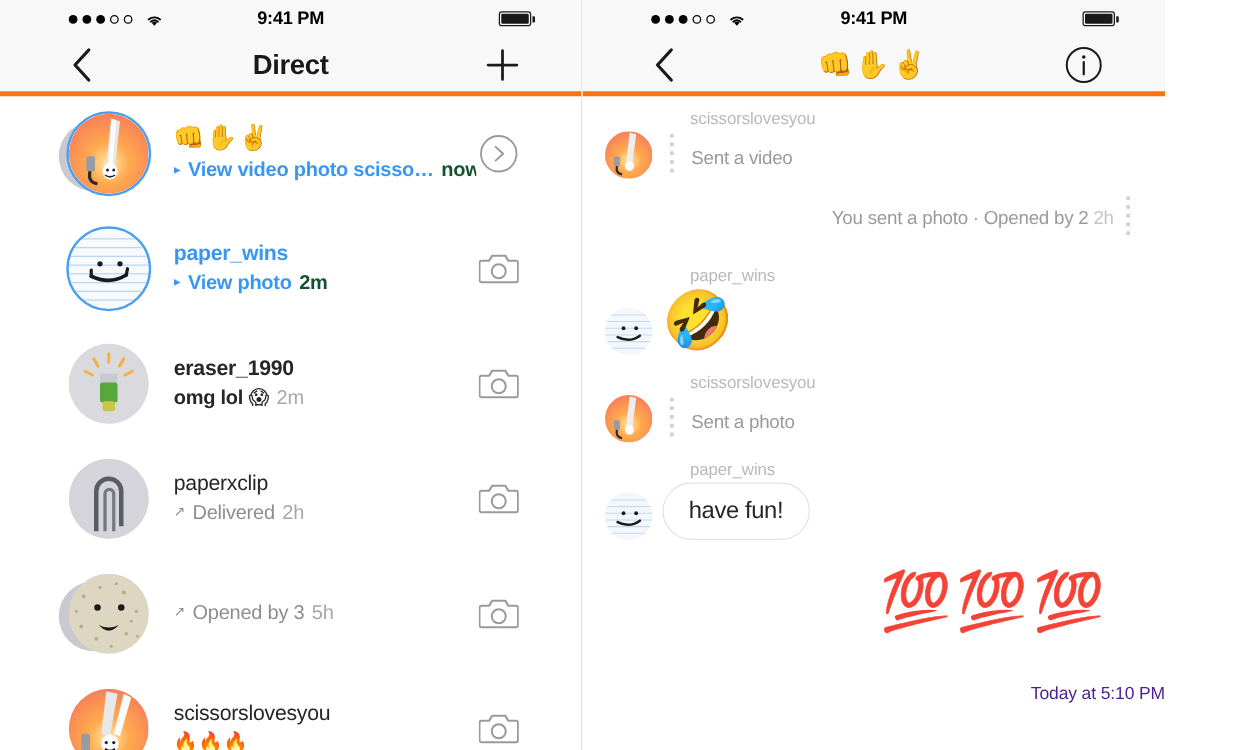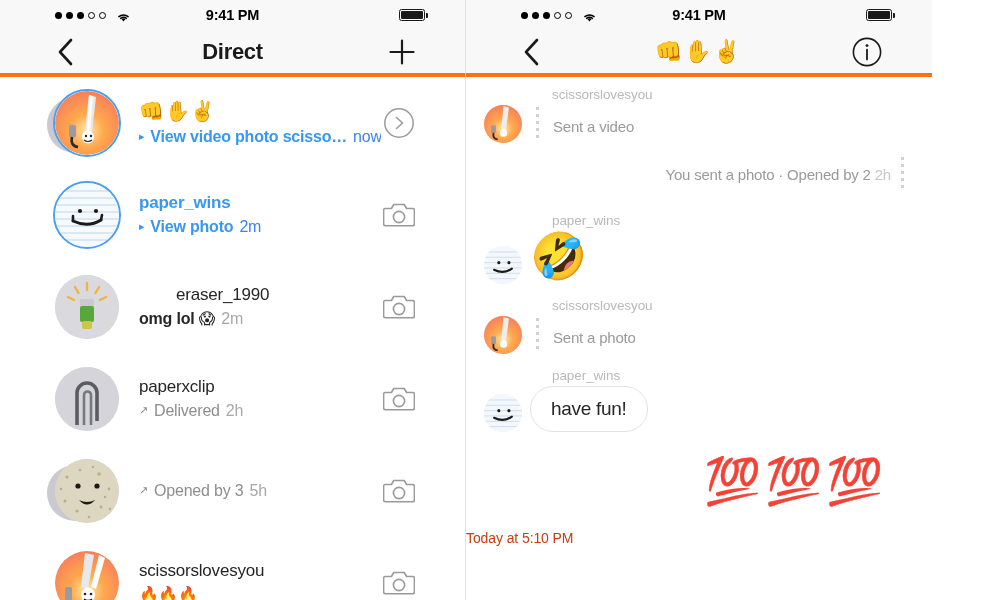--- a/index.html
+++ b/index.html
@@ -71,31 +71,31 @@
   .avatar-back {
     position: absolute; width: 56px; height: 56px; border-radius: 50%;
     background: #c9c9cf; left: -8px; top: 6px;
   }
   .avatar-inner { position: absolute; inset: 0; border-radius: 50%; overflow: hidden; }
   .conv-text { flex: 1; min-width: 0; padding-left: 20px; }
   .conv-title {
     font-size: 17px; color: #262626; letter-spacing: -0.2px;
     white-space: nowrap; overflow: hidden; line-height: 1.35;
   }
-  .conv-title.unread { font-weight: 400; margin-left: 37px; }
+  .conv-title.unread { font-weight: 700; }
   .conv-title.blue { color: #3897f0; font-weight: 700; }
   .conv-title.emoji-title { font-size: 20px; letter-spacing: 1px; }
   .conv-sub {
     font-size: 16px; color: #8e8e8e; letter-spacing: -0.2px; line-height: 1.45;
     white-space: nowrap; overflow: hidden; display: flex; align-items: center; gap: 6px;
   }
   .conv-sub.blue { color: #3897f0; font-weight: 700; }
   .conv-sub.dark { color: #262626; font-weight: 700; }
   .sub-time { color: #a8a8a8; font-weight: 400; }
-  .conv-sub.blue .sub-time { color: #3b82f6; font-weight: 400; }
+  .conv-sub.blue .sub-time { color: #14532d; font-weight: 700; }
   .tri { font-size: 11px; }
   .conv-action { flex: 0 0 34px; display: flex; justify-content: flex-end; cursor: pointer; }
 
   
   .thread { position: absolute; top: 77px; left: 0; right: 0; bottom: 0; padding: 10px 0 0 0; }
   .msg-group { padding: 0 18px 0 18px; }
   .msg-name {
     font-size: 13.5px; color: #b9b9b9; letter-spacing: -0.1px;
     margin-left: 68px; margin-bottom: 3px;
   }
@@ -117,21 +117,21 @@
   }
   .msg-right { display: flex; justify-content: flex-end; align-items: center; padding-right: 10px; }
   .msg-right .msg-sys { padding-bottom: 0; }
   .rail-right {
     width: 3px; height: 34px; margin-left: 10px;
     background-image: linear-gradient(#d2d2d2 50%, transparent 0);
     background-size: 3px 7px; background-repeat: repeat-y;
   }
   .emoji-right { text-align: right; font-size: 46px; padding-right: 26px; letter-spacing: 4px; }
   .thread-ts {
-    text-align: left; font-size: 14px; color: #c2410c; letter-spacing: -0.1px;
+    text-align: right; font-size: 14px; color: #4c1d95; letter-spacing: -0.1px; margin-top: 16px;
   }
   .spacer-sm { height: 14px; }
   .spacer-md { height: 22px; }
 </style>
 </head>
 <body>
 
 <div class="screen">
 
   <div class="panel panel-left">

